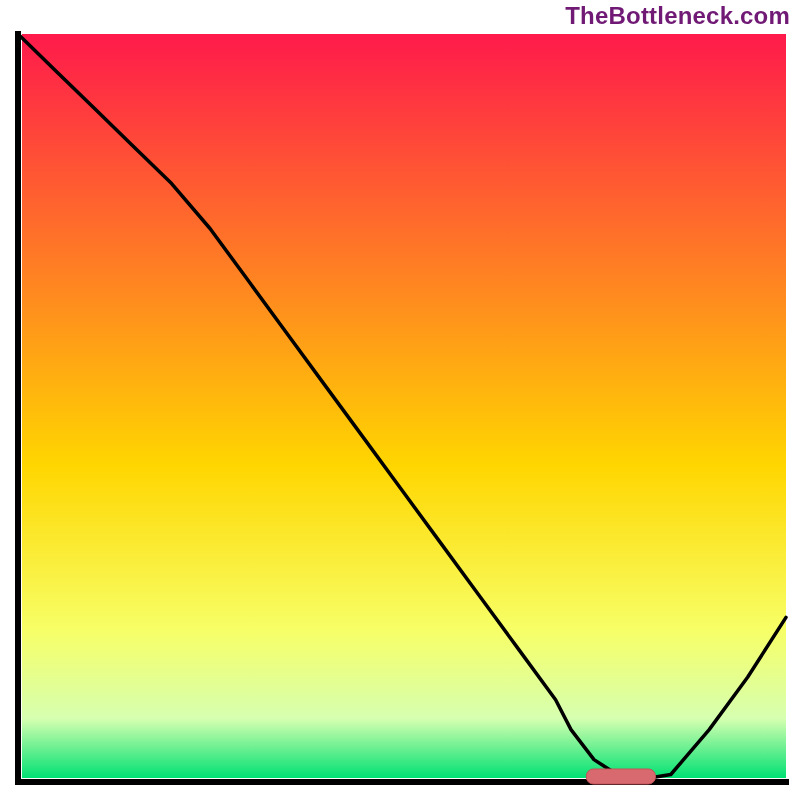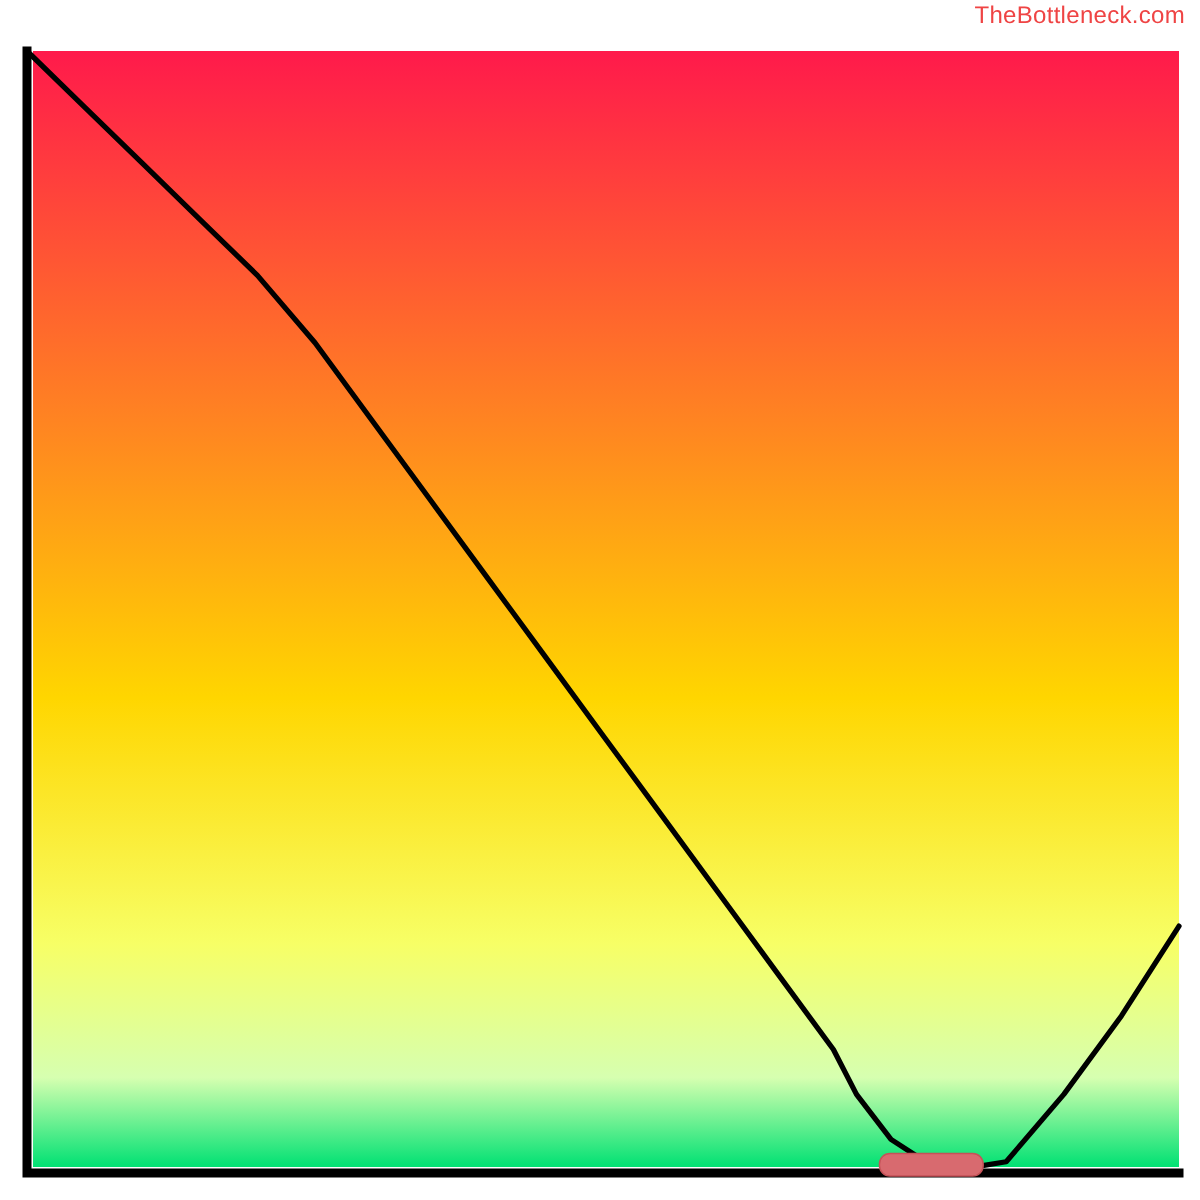--- a/index.html
+++ b/index.html
@@ -12,23 +12,23 @@
   }
   .page {
     position: relative;
     width: 800px;
     height: 800px;
   }
   .watermark {
     position: absolute;
     top: 2px;
     right: 10px;
-    font-size: 16px;
-    font-weight: normal;
-    color: #ef4444;
+    font-size: 24px;
+    font-weight: bold;
+    color: #701a75;
     letter-spacing: 0.2px;
     z-index: 10;
   }
   .plot {
     position: absolute;
     left: 10px;
     top: 30px;
     width: 780px;
     height: 760px;
   }

